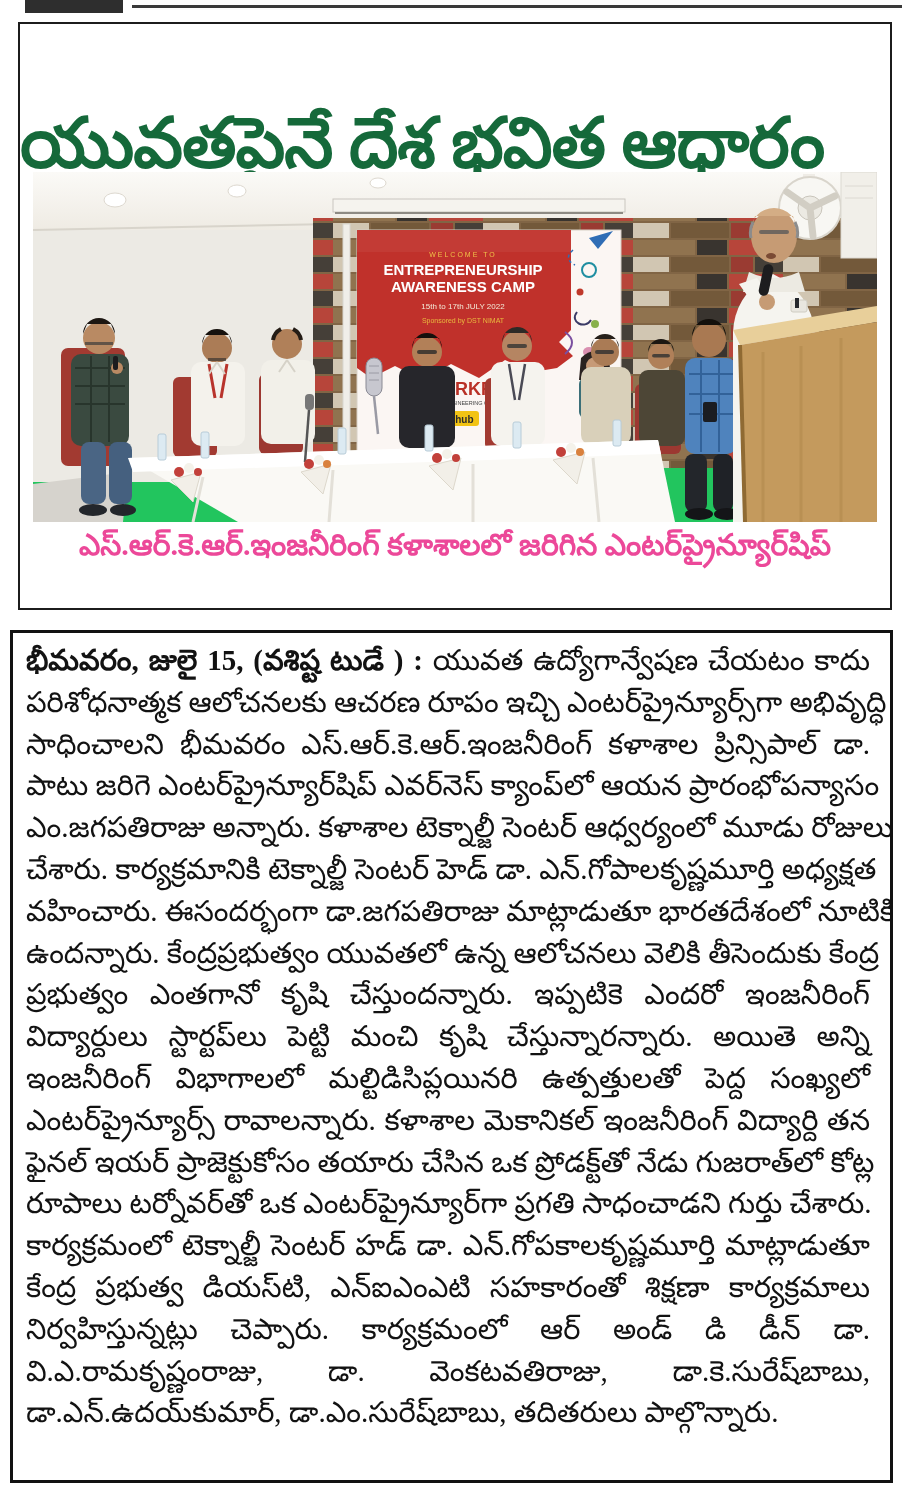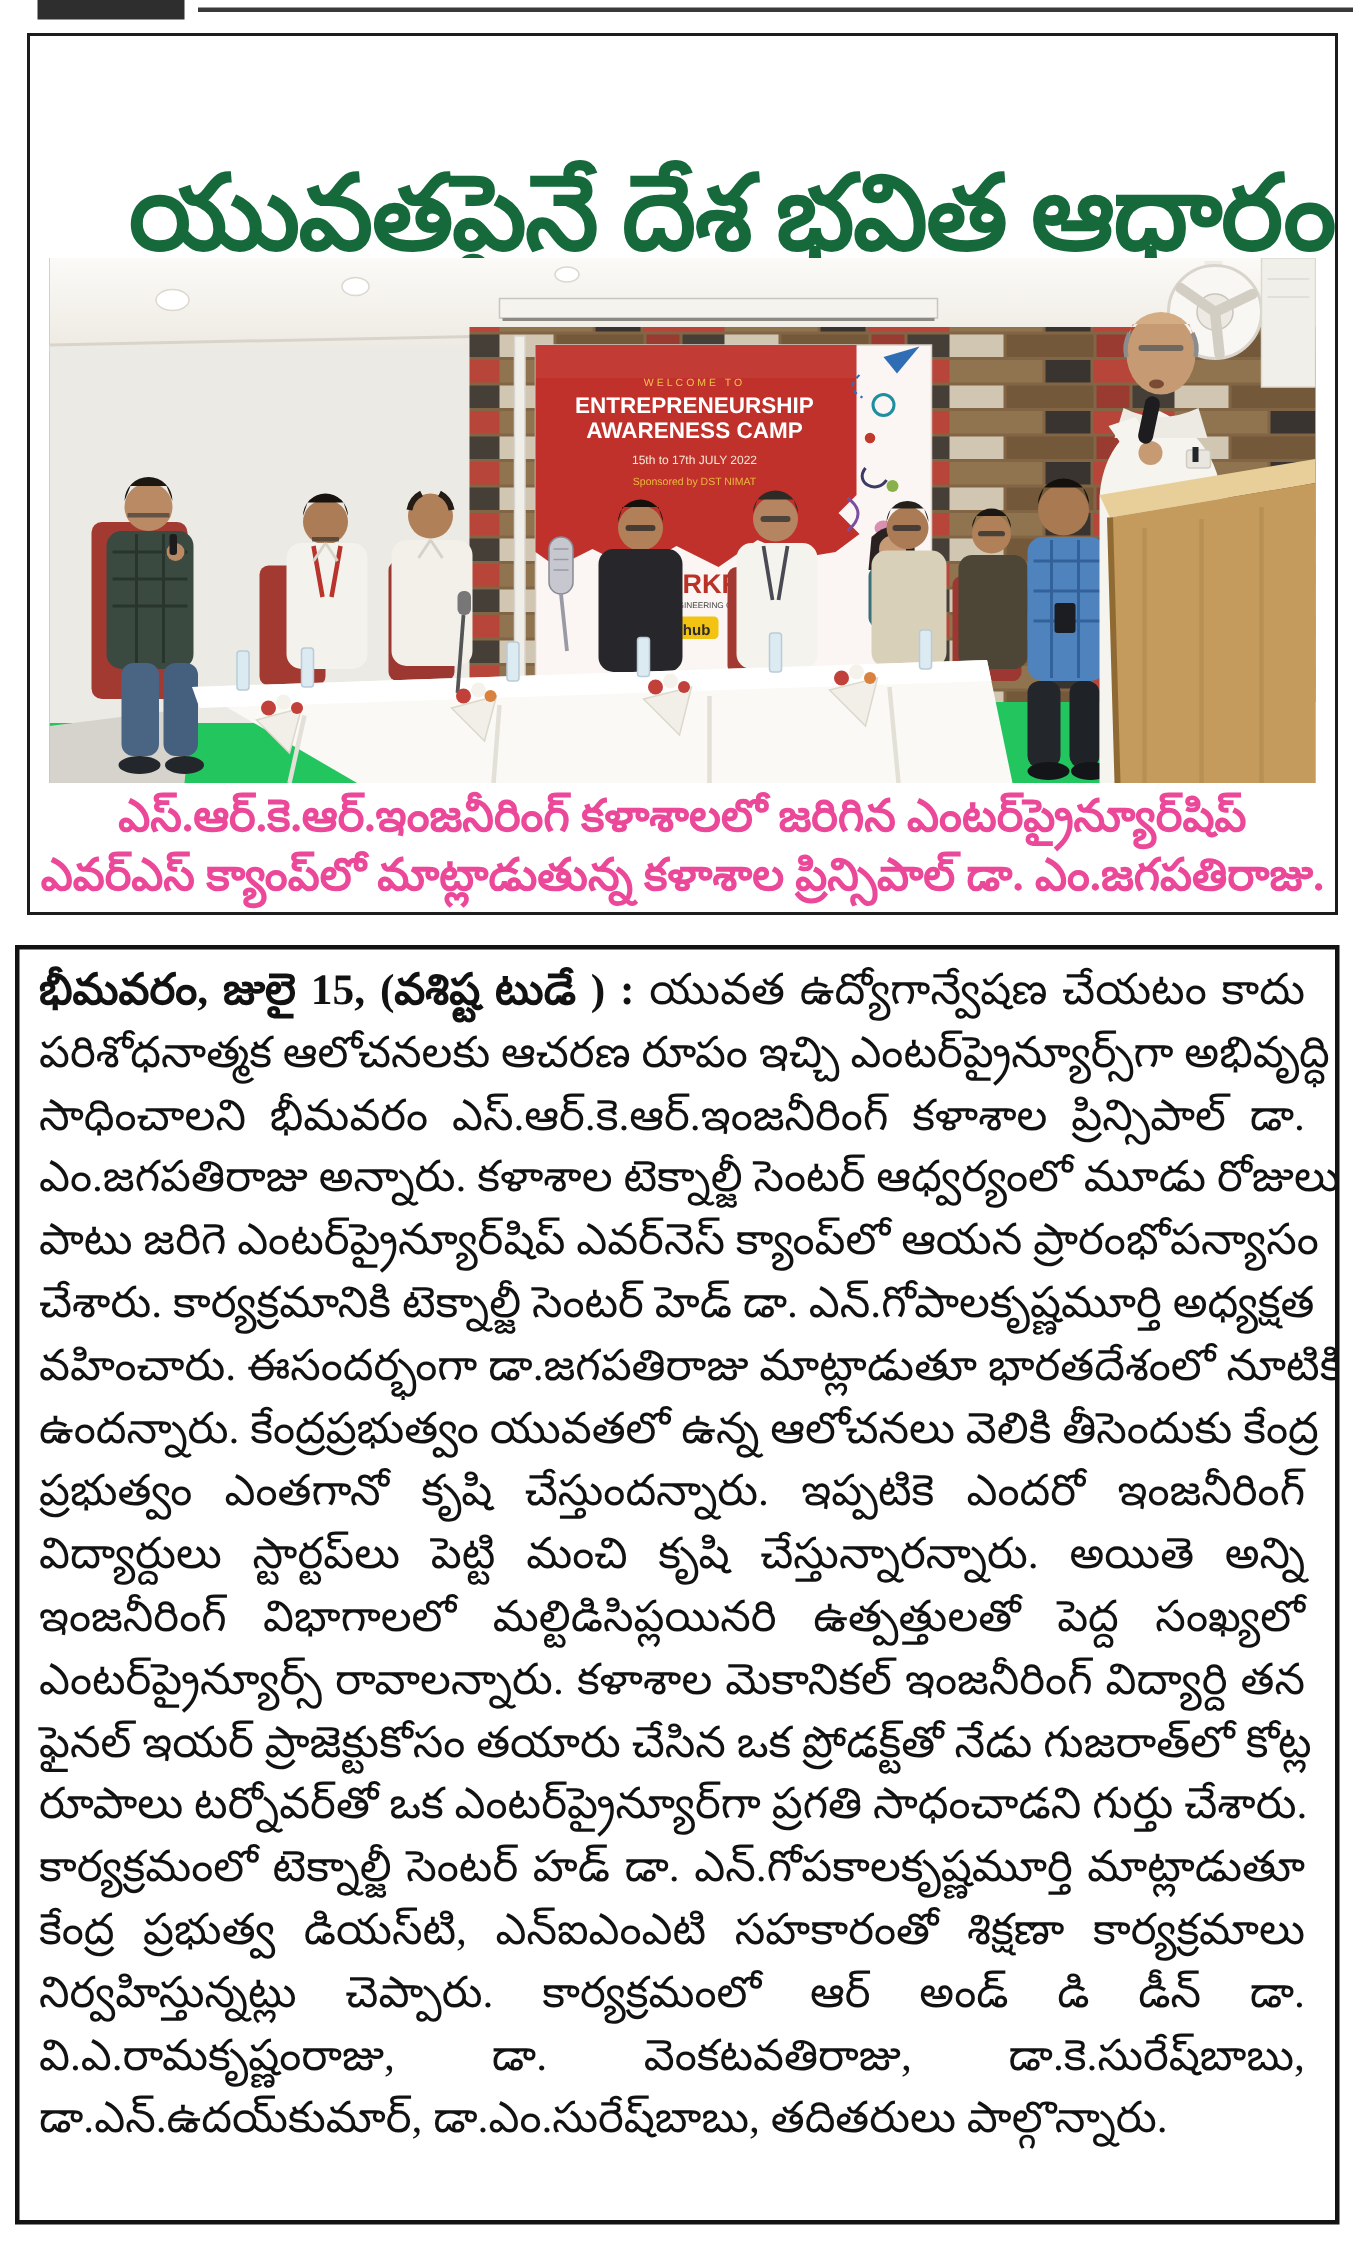--- a/index.html
+++ b/index.html
@@ -10,21 +10,21 @@
   
   .top-bar{position:absolute;left:25px;top:0;width:98px;height:13px;background:#2e2e2e;}
   .top-rule{position:absolute;left:132px;top:5px;width:770px;height:3px;background:#3a3a3a;}
 
   
   .frame1{
     position:absolute;left:18px;top:22px;width:874px;height:588px;
     border:2.5px solid #1c1c1c;background:#fff;box-sizing:border-box;overflow:hidden;
   }
   .headline{
-    position:absolute;left:0;top:14px;width:100%;text-align:right;
+    position:absolute;left:0;top:14px;width:100%;text-align:left;
     font-size:70px;line-height:118px;font-weight:800;color:#15693a;
     white-space:nowrap;letter-spacing:-1px;
     font-family:"Liberation Serif", serif;
   }
   .photo-wrap{position:absolute;left:13px;top:148px;width:844px;height:350px;background:#22c55e;}
   .photo-wrap svg{display:block;}
   .caption{
     position:absolute;left:0;top:501px;width:100%;text-align:center;
     font-weight:bold;font-size:30px;line-height:39px;color:#ec4899;
   }
@@ -293,30 +293,29 @@
         <polygon points="700,158 844,134 844,150 707,173" fill="#e8cf9a"></polygon>
         <polygon points="707,173 844,150 844,350 712,350" fill="#c49a5d"></polygon>
         <path d="M730,180 V350 M768,174 V350 M808,166 V350" stroke="#b28a4e" stroke-width="3" opacity="0.6"></path>
         <line x1="707" y1="173" x2="712" y2="350" stroke="#8f6a33" stroke-width="4"></line>
       </g>
     </svg>
   </div>
 
   <div class="caption">
     <div>ఎస్.ఆర్.కె.ఆర్.ఇంజనీరింగ్ కళాశాలలో జరిగిన ఎంటర్‌ప్రైన్యూర్‌షిప్</div>
-    <div>ఎవర్‌ఎస్ క్యాంప్‌లో మాట్లాడుతున్న కళాశాల ప్రిన్సిపాల్ డా. ఎం.జగపతిరాజు.</div>
   </div>
 </div>
 
 <div class="frame2">
   <div class="article-line"><span class="bold">భీమవరం, జులై 15, (వశిష్ట టుడే ) :</span> <span>యువత ఉద్యోగాన్వేషణ చేయటం కాదు</span></div>
   <div class="article-line">పరిశోధనాత్మక ఆలోచనలకు ఆచరణ రూపం ఇచ్చి ఎంటర్‌ప్రైన్యూర్స్‌గా అభివృద్ధి</div>
   <div class="article-line">సాధించాలని భీమవరం ఎస్.ఆర్.కె.ఆర్.ఇంజనీరింగ్ కళాశాల ప్రిన్సిపాల్ డా.</div>
+  <div class="article-line">పాటు జరిగె ఎంటర్‌ప్రైన్యూర్‌షిప్ ఎవర్‌నెస్ క్యాంప్‌లో ఆయన ప్రారంభోపన్యాసం</div>
   <div class="article-line">ఎం.జగపతిరాజు అన్నారు. కళాశాల టెక్నాల్జీ సెంటర్ ఆధ్వర్యంలో మూడు రోజులు</div>
-  <div class="article-line">పాటు జరిగె ఎంటర్‌ప్రైన్యూర్‌షిప్ ఎవర్‌నెస్ క్యాంప్‌లో ఆయన ప్రారంభోపన్యాసం</div>
   <div class="article-line">చేశారు. కార్యక్రమానికి టెక్నాల్జీ సెంటర్ హెడ్ డా. ఎన్.గోపాలకృష్ణమూర్తి అధ్యక్షత</div>
   <div class="article-line">వహించారు. ఈసందర్భంగా డా.జగపతిరాజు మాట్లాడుతూ భారతదేశంలో నూటికి</div>
   <div class="article-line">ఉందన్నారు. కేంద్రప్రభుత్వం యువతలో ఉన్న ఆలోచనలు వెలికి తీసెందుకు కేంద్ర</div>
   <div class="article-line">ప్రభుత్వం ఎంతగానో కృషి చేస్తుందన్నారు. ఇప్పటికె ఎందరో ఇంజనీరింగ్</div>
   <div class="article-line">విద్యార్దులు స్టార్టప్‌లు పెట్టి మంచి కృషి చేస్తున్నారన్నారు. అయితె అన్ని</div>
   <div class="article-line">ఇంజనీరింగ్ విభాగాలలో మల్టిడిసిప్లయినరి ఉత్పత్తులతో పెద్ద సంఖ్యలో</div>
   <div class="article-line">ఎంటర్‌ప్రైన్యూర్స్ రావాలన్నారు. కళాశాల మెకానికల్ ఇంజనీరింగ్ విద్యార్ది తన</div>
   <div class="article-line">ఫైనల్ ఇయర్ ప్రాజెక్టుకోసం తయారు చేసిన ఒక ప్రోడక్ట్‌తో నేడు గుజరాత్‌లో కోట్ల</div>
   <div class="article-line">రూపాలు టర్నోవర్‌తో ఒక ఎంటర్‌ప్రైన్యూర్‌గా ప్రగతి సాధంచాడని గుర్తు చేశారు.</div>
   <div class="article-line">కార్యక్రమంలో టెక్నాల్జీ సెంటర్ హడ్ డా. ఎన్.గోపకాలకృష్ణమూర్తి మాట్లాడుతూ</div>

